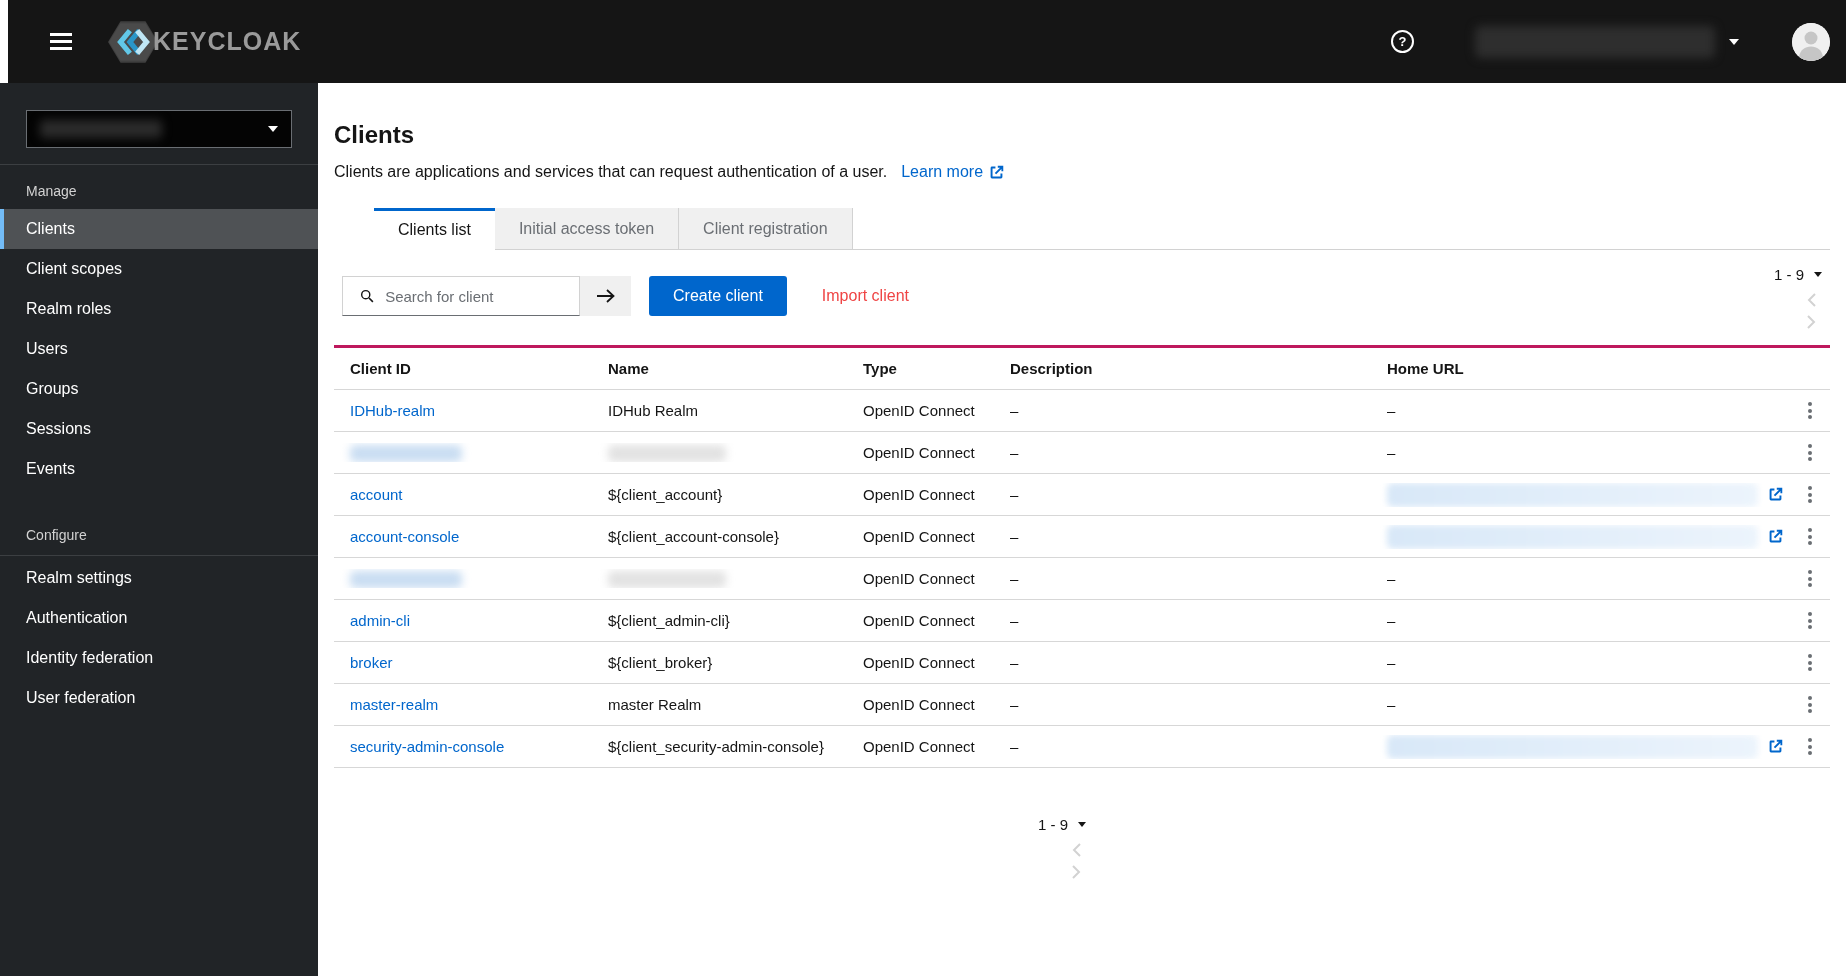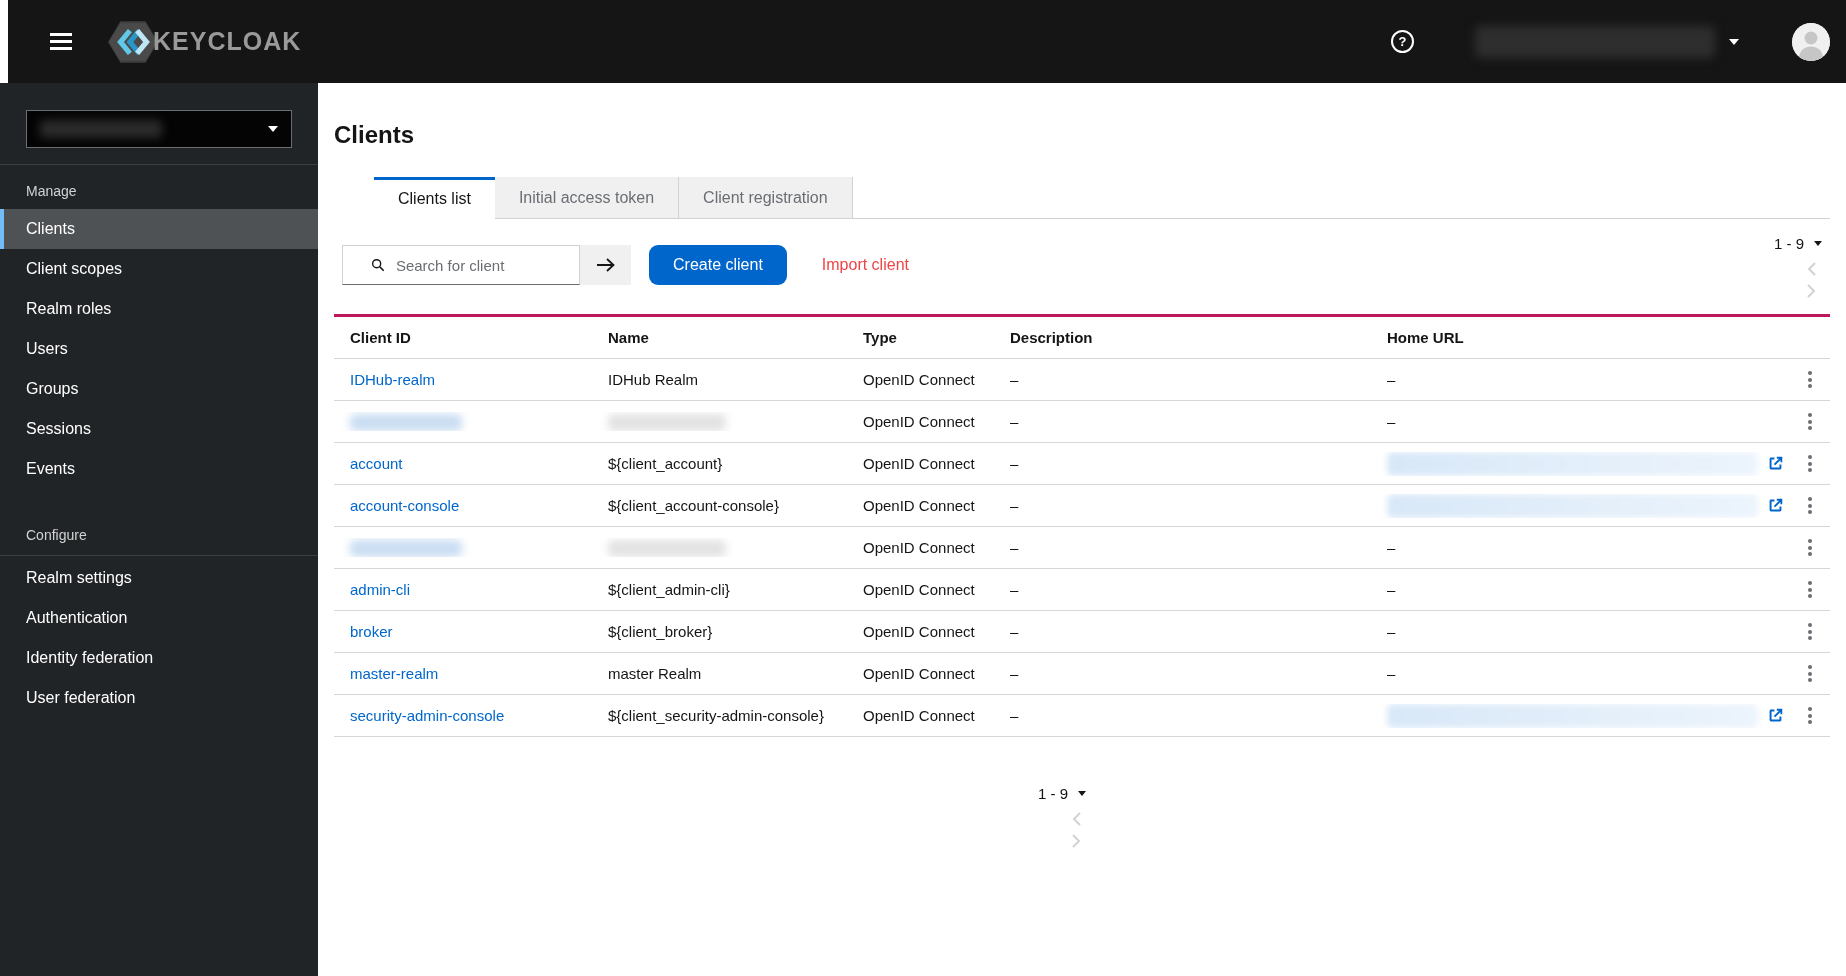--- a/index.html
+++ b/index.html
@@ -62,27 +62,27 @@
 
   .tabs { margin:26px 0 0 40px; display:flex; height:42px; border-bottom:1px solid #d2d2d2; }
   .tab { font-size:16px; padding:16px 24px; display:flex; align-items:center; border:0;
     background:#f0f0f0; color:#6a6e73; cursor:pointer; border-right:1px solid #d2d2d2;
     font-family:inherit; position:relative; }
   .tab.active { background:#fff; color:#151515; border-top:3px solid #0066cc; border-right:0; }
   .tab.active::after { content:""; position:absolute; left:0; right:0; bottom:-1px; height:1px; background:#fff; }
 
   .toolbar { margin-top:26px; height:40px; display:flex; align-items:center; padding-left:8px; }
   .search-box { width:238px; height:40px; background:#fff; border:1px solid #d2d2d2;
-    border-bottom:1px solid #6a6e73; display:flex; align-items:center; padding:0 28px; gap:9px; }
+    border-bottom:1px solid #6a6e73; display:flex; align-items:center; padding:0 17px; gap:9px; }
   .search-box input { border:0; outline:0; width:100%; font-size:15px; font-family:inherit; color:#151515; background:transparent; }
   .search-box input::placeholder { color:#6a6e73; opacity:1; }
   .search-go { width:51px; height:40px; background:#f0f0f0; border:0; display:flex;
     align-items:center; justify-content:center; cursor:pointer; }
   .btn-primary { margin-left:18px; height:40px; padding:0 24px; background:#0066cc; color:#fff;
-    border:0; border-radius:9px; font-size:16px; font-family:inherit; cursor:pointer; }
+    border:0; border-radius:3px; font-size:16px; font-family:inherit; cursor:pointer; }
   .import-link { margin-left:35px; color:#ef4444; font-size:16px; text-decoration:none; cursor:pointer; }
 
   .pagination { margin-left:auto; display:flex; align-items:center;flex-direction:column; }
   .pag-menu { display:flex; align-items:center; gap:10px; border:0; background:none;
     font-size:15px; color:#151515; font-family:inherit; cursor:pointer; padding:6px 8px; }
   .pag-btn { border:0; background:none; color:#d2d2d2; padding:4px 6px; margin-left:28px; cursor:pointer; }
   .pag-btn svg { display:block; }
   .pagination.bottom { margin:42px 40px 0 0; justify-content:flex-end; }
 
   
@@ -171,20 +171,29 @@
             <a class="nav-item">Authentication</a>
             <a class="nav-item">Identity federation</a>
             <a class="nav-item">User federation</a>
           </div>
         </div>
       </nav>
   </aside>
 
   <main class="content">
     <h1 class="page-title">Clients</h1>
+    <p class="desc">
+      <span>Clients are applications and services that can request authentication of a user.</span><a class="learn-more">
+          <span>Learn more</span>
+          <svg class="ext-icon" width="14" height="14" viewBox="0 0 14 14">
+            <path fill="#0066cc" d="M6 1.5H2.8A1.3 1.3 0 0 0 1.5 2.8v8.4a1.3 1.3 0 0 0 1.3 1.3h8.4a1.3 1.3 0 0 0 1.3-1.3V8h-1.8v2.7H3.3V3.3H6z"></path>
+            <path fill="#0066cc" d="M8.2.8v1.7h2.1L5.4 7.4l1.3 1.3 4.9-4.9v2.1h1.7V.8z"></path>
+          </svg>
+        </a>
+    </p>
 
     <div class="tabs" id="tabs">
         <button class="tab active">Clients list</button>
         <button class="tab">Initial access token</button>
         <button class="tab">Client registration</button>
       </div>
 
     <div class="toolbar">
       <div class="search-box">
         <svg width="16" height="16" viewBox="0 0 16 16">

